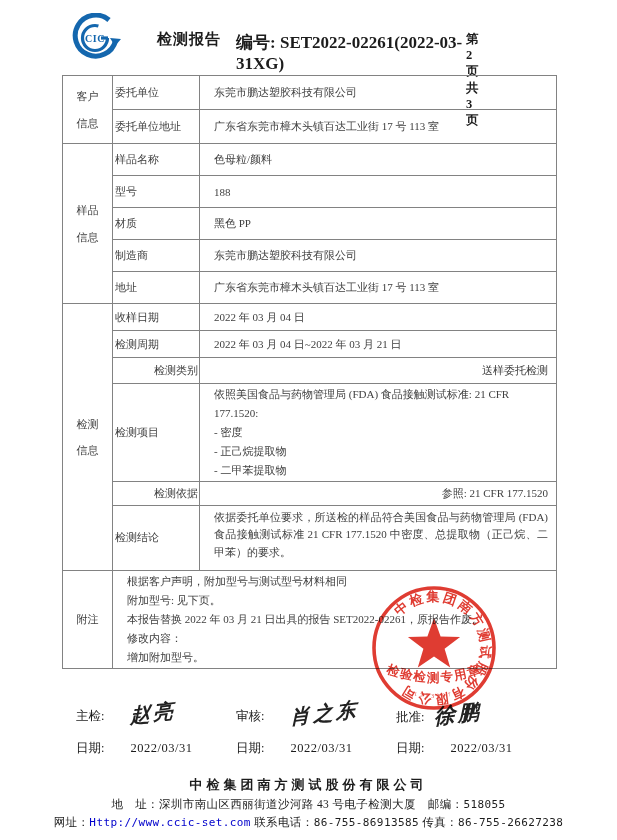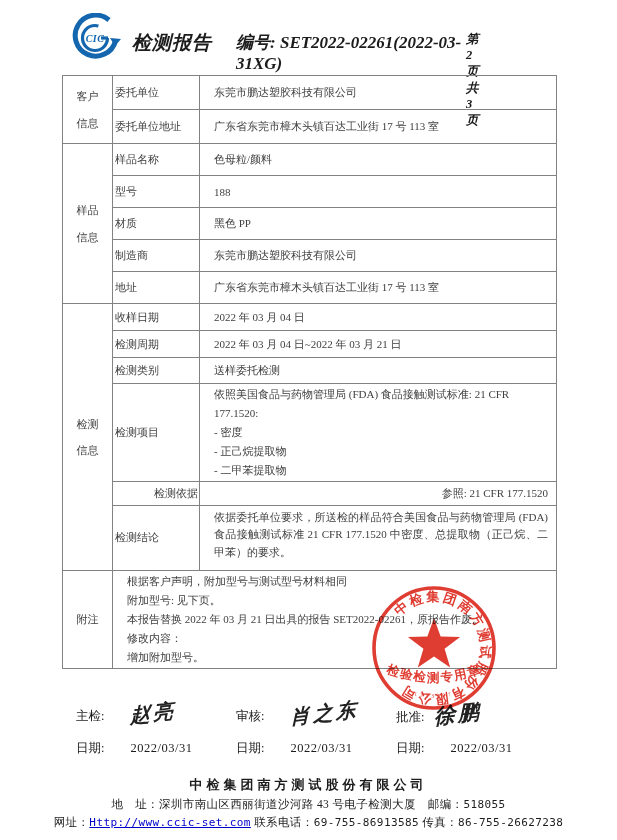--- a/index.html
+++ b/index.html
@@ -1,40 +1,40 @@
 <!DOCTYPE html>
 <html><head>
 <meta charset="utf-8">
 <style>
   html,body{margin:0;padding:0;background:#ffffff;}
   .page{
     position:relative;width:617px;height:840px;background:#ffffff;overflow:hidden;
     font-family:"Liberation Serif","DejaVu Serif",serif;color:#1c1c1c;
   }
   
-  .header{position:absolute;left:0;top:0;width:493px;height:70px;font-style:italic;}
+  .header{position:absolute;left:0;top:0;width:493px;height:70px;}
   .logo{position:absolute;left:64px;top:13px;width:62px;height:50px;}
-  .hdr-title{position:absolute;left:132px;top:30px;font-size:19px;font-weight:bold;letter-spacing:1px;}
+  .hdr-title{position:absolute;left:157px;top:30px;font-size:15px;font-weight:bold;letter-spacing:1px;}
   .hdr-no{position:absolute;left:236px;top:31px;font-size:17px;font-weight:bold;}
   .hdr-page{position:absolute;left:466px;top:31px;font-size:12.5px;font-weight:bold;letter-spacing:2px;}
   
   .report-table{
     position:absolute;left:62px;top:75px;width:494px;
     border-collapse:collapse;table-layout:fixed;
   }
   .report-table td{
     border:1px solid #828282;font-size:11px;color:#404040;
     vertical-align:middle;overflow:hidden;
   }
   .sec{text-align:center;}
   .sec div{line-height:2.4;}
   .lbl{padding-left:2px;}
   .val{padding-left:14px;padding-right:8px;}
   .val div{line-height:1.72;}
-  .h34{height:34px;} .h32{height:32px;} .h27{height:27px;} .h26{height:26px;}
+  .h34{height:34px;} .h32{height:32px;} .h27{height:27px;} .h26{height:26px;text-align:right;}
   .h88{height:88px;} .h24{height:24px;text-align:right;} .h49{height:49px;} .h94{height:94px;}
   .justify{ text-align:justify;line-height:1.62;padding-top:3px;padding-bottom:8px;}
   
   .signoff{position:absolute;left:62px;top:686px;width:494px;height:80px;font-size:12.5px;}
   .sign-col{position:absolute;top:0;width:170px;}
   .sign-col.c1{left:14px;} .sign-col.c2{left:174px;} .sign-col.c3{left:334px;}
   .role-row{position:absolute;top:14px;left:0;white-space:nowrap;}
   .signature{
     display:inline-block;font-family:"DejaVu Serif","Liberation Serif",serif;
     font-style:italic;font-weight:bold;font-size:20px;letter-spacing:3px;
@@ -44,21 +44,21 @@
   .date-row{position:absolute;top:54px;left:0;white-space:nowrap;}
   .date-val{margin-left:26px;letter-spacing:0.5px;}
   
   .stamp{position:absolute;left:368px;top:582px;width:132px;height:132px;
     opacity:0.92;mix-blend-mode:multiply;pointer-events:none;}
   
   .footer{position:absolute;left:0;top:776px;width:617px;text-align:center;}
   .f-company{font-size:13px;font-weight:bold;letter-spacing:4px;}
   .f-line{font-size:11.5px;margin-top:3px;letter-spacing:0.4px;}
   .mono{font-family:"DejaVu Sans Mono","Liberation Mono",monospace;font-size:11px;}
-  .f-link{color:#0000cc;text-decoration:underline;}
+  .f-link{color:#0000cc;}
 </style>
 </head>
 <body>
 
 <div class="page">
 
   <div class="header">
     <svg class="logo" viewBox="0 0 62 50">
       <g fill="none" stroke="#1467ae">
         <path d="M45 7 A 20.5 20.5 0 1 0 51.5 28" stroke-width="5"></path>
@@ -216,17 +216,17 @@
       <textPath href="#serialPath" startOffset="50%">1253207</textPath>
     </text>
   </svg>
 
   <div class="footer">
     <div class="f-company">中检集团南方测试股份有限公司</div>
     <div class="f-line">
       <span>地　址：</span><span>深圳市南山区西丽街道沙河路 43 号电子检测大厦</span><span>　邮编：</span><span class="mono">518055</span>
     </div>
     <div class="f-line">
-      <span>网址：</span><span class="mono f-link">Http://www.ccic-set.com</span><span> 联系电话：</span><span class="mono">69-755-86913585</span><span> 传真：</span><span class="mono">86-755-26627238</span>
+      <span>网址：</span><span class="mono f-link">Http://www.ccic-set.com</span><span> 联系电话：</span><span class="mono">86-755-86913585</span><span> 传真：</span><span class="mono">86-755-26627238</span>
     </div>
   </div>
 
 </div>
 
 </body></html>

